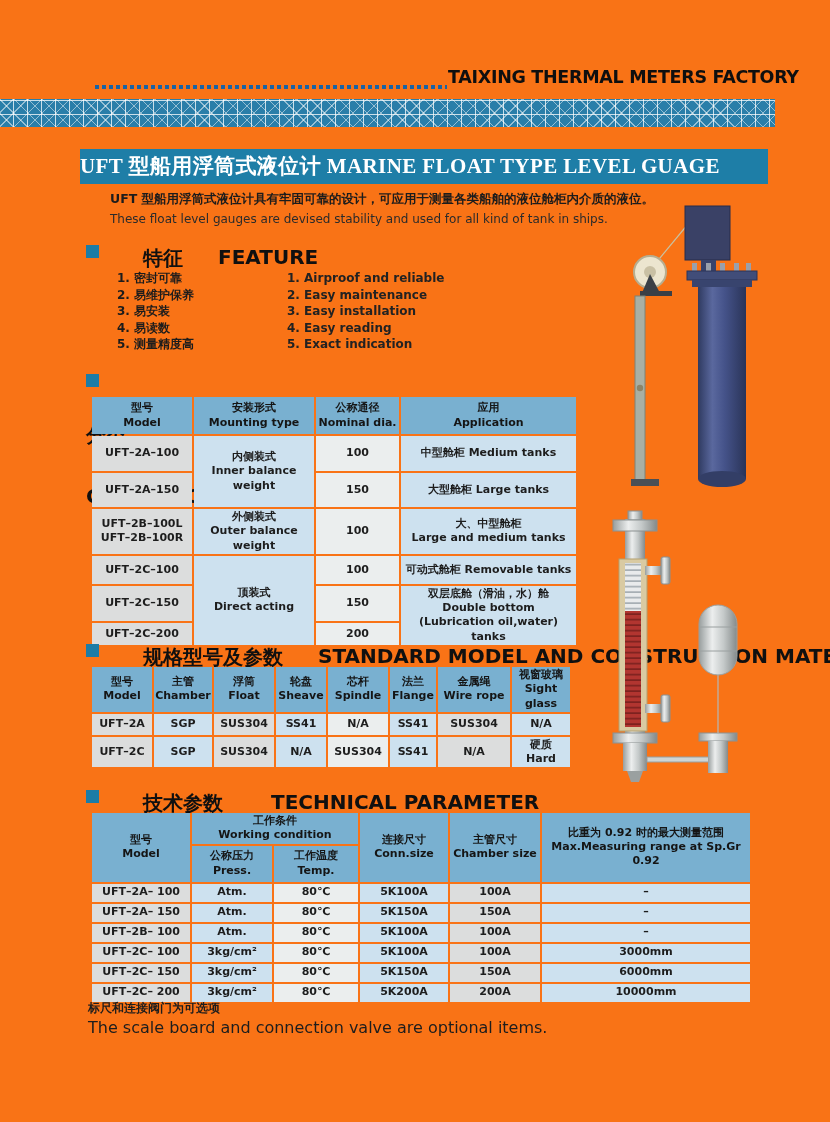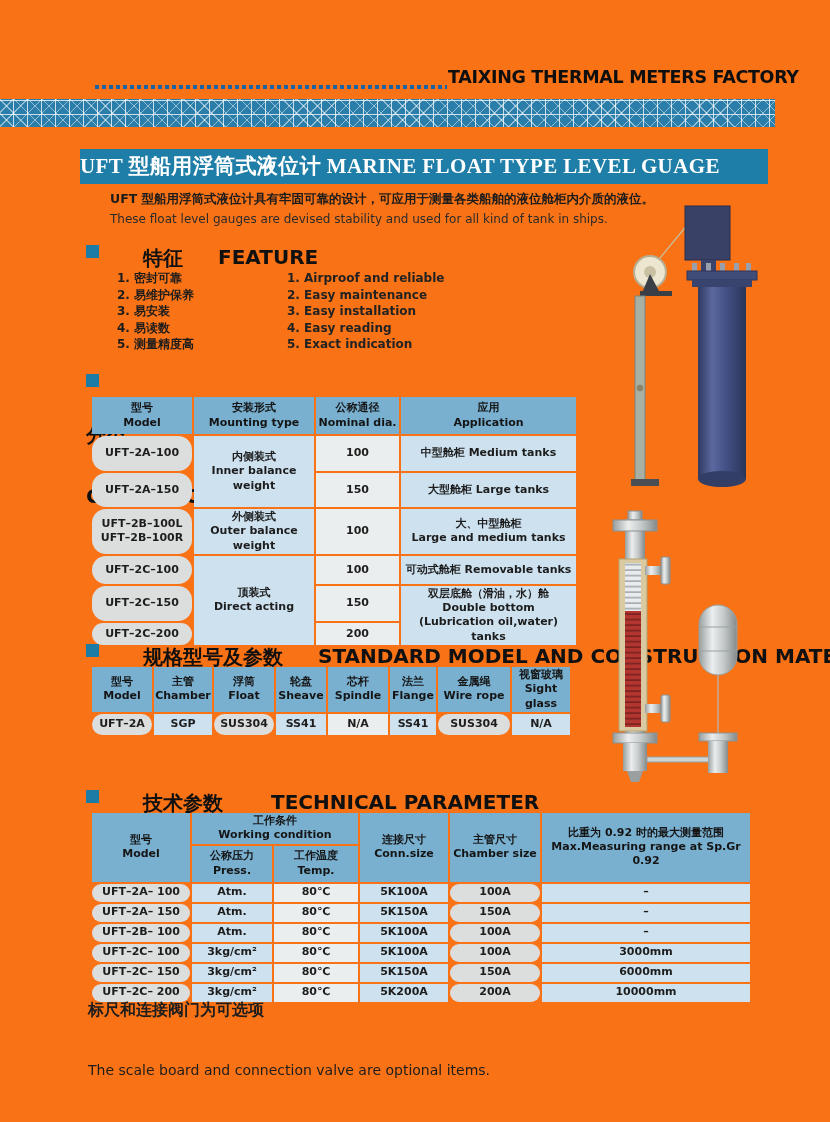--- a/index.html
+++ b/index.html
@@ -33,27 +33,27 @@
   
   .flist{position:absolute;top:270px;font-size:12px;font-weight:bold;line-height:16.5px;color:#1c1c1c;}
   .flist.zh{left:117px;}
   .flist.en{left:287px;font-weight:bold;color:#222;}
   
   table.tbl{position:absolute;border-collapse:separate;border-spacing:2px;table-layout:fixed;}
   .tbl th{background:#79b0d0;color:#151515;font-size:11px;font-weight:bold;line-height:1.3;padding:1px;vertical-align:middle;}
   .tbl th span{display:block;}
   .tbl td{font-size:11px;font-weight:bold;text-align:center;vertical-align:middle;line-height:1.3;padding:1px;color:#1d1d1d;}
   .tbl td span{display:block;}
-  .c-g{background:#dcdddd;border-radius:14px;} .c-b{background:#cde1ef;} .c-w{background:#ebeeee;}
+  .c-g{background:#dcdddd;} .c-b{background:#cde1ef;} .c-w{background:#ebeeee;}
   .cls{left:90px;top:395px;}
   .std{left:90px;top:665px;}
   .tec{left:90px;top:811px;}
   
-  .note-zh{position:absolute;left:88px;top:1000px;font-size:16px;font-weight:bold;}
-  .note-en{position:absolute;left:88px;top:1018px;font-size:14px;margin-top:44px;}
+  .note-zh{position:absolute;left:88px;top:1000px;font-size:12px;font-weight:bold;}
+  .note-en{position:absolute;left:88px;top:1018px;font-size:16px;}
   
   .photo1{position:absolute;left:598px;top:192px;}
   .photo2{position:absolute;left:595px;top:505px;}
 </style>
 </head>
 <body>
 
 <div class="page">
 
   <div class="dotline"></div>
@@ -222,20 +222,33 @@
     </tr>
     <tr style="height:21px">
       <td class="c-g">UFT–2A</td>
       <td class="c-b">SGP</td>
       <td class="c-g">SUS304</td>
       <td class="c-b">SS41</td>
       <td class="c-w">N/A</td>
       <td class="c-b">SS41</td>
       <td class="c-g">SUS304</td>
       <td class="c-b">N/A</td>
+    </tr>
+    <tr style="height:27px">
+      <td class="c-g">UFT–2C</td>
+      <td class="c-b">SGP</td>
+      <td class="c-g">SUS304</td>
+      <td class="c-b">N/A</td>
+      <td class="c-w">SUS304</td>
+      <td class="c-b">SS41</td>
+      <td class="c-g">N/A</td>
+      <td class="c-b">
+            <span>硬质</span>
+            <span>Hard</span>
+          </td>
     </tr>
   </tbody>
     </table>
 
   <div class="sec" style="left:86px;top:790px;">
     <span class="sq"></span>
     <span>技术参数</span>
     <span class="en" style="margin-left:13px">TECHNICAL PARAMETER</span>
   </div>
   <table class="tbl tec">

